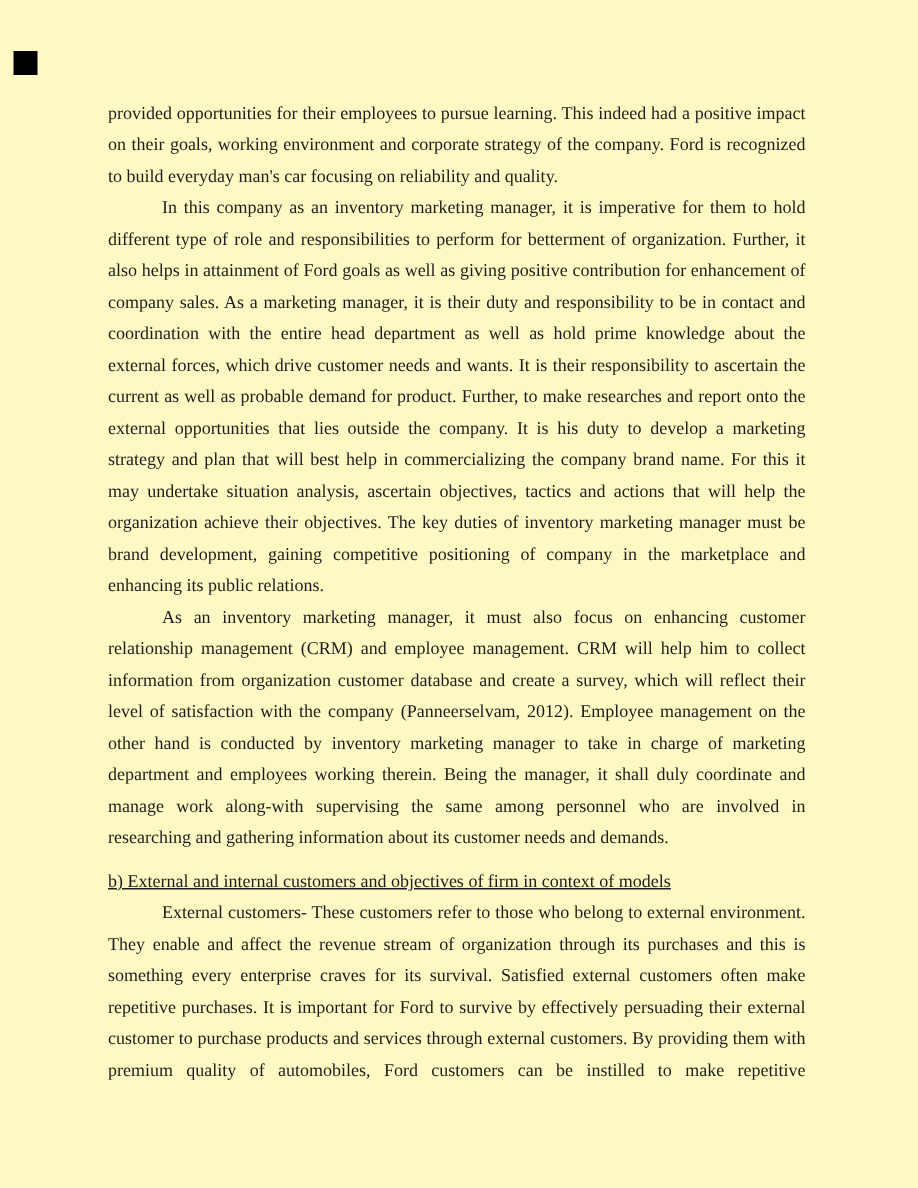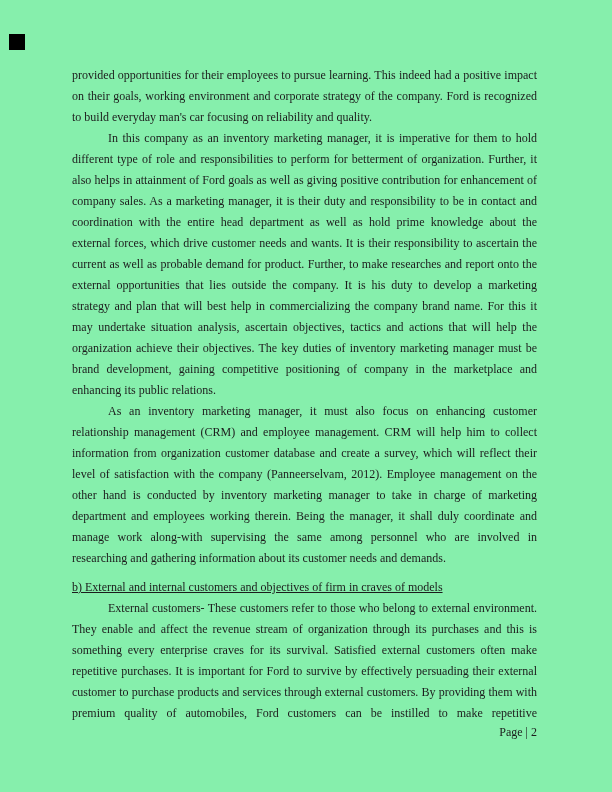--- a/index.html
+++ b/index.html
@@ -9,21 +9,21 @@
   body {
     width: 612px;
     height: 792px;
     background: #ffffff;
     overflow: hidden;
   }
   .page {
     position: relative;
     width: 612px;
     height: 792px;
-    background: #86efac;
+    background: #fef9c3;
   }
   .corner-mark {
     position: absolute;
     left: 9px;
     top: 34px;
     width: 16px;
     height: 16px;
     background: #000000;
   }
   .body-text {
@@ -77,22 +77,19 @@
 
   <div class="corner-mark"></div>
 
   <div class="body-text">
     <p class="para">provided opportunities for their employees to pursue learning. This indeed had a positive impact on their goals, working environment and corporate strategy of the company. Ford is recognized to build everyday man's car focusing on reliability and quality.</p>
 
     <p class="para indent">In this company as an inventory marketing manager, it is imperative for them to hold different type of role and responsibilities to perform for betterment of organization. Further, it also helps in attainment of Ford goals as well as giving positive contribution for enhancement of company sales. As a marketing manager, it is their duty and responsibility to be in contact and coordination with the entire head department as well as hold prime knowledge about the external forces, which drive customer needs and wants. It is their responsibility to ascertain the current as well as probable demand for product. Further, to make researches and report onto the external opportunities that lies outside the company. It is his duty to develop a marketing strategy and plan that will best help in commercializing the company brand name. For this it may undertake situation analysis, ascertain objectives, tactics and actions that will help the organization achieve their objectives. The key duties of inventory marketing manager must be brand development, gaining competitive positioning of company in the marketplace and enhancing its public relations.</p>
 
     <p class="para indent">As an inventory marketing manager, it must also focus on enhancing customer relationship management (CRM) and employee management. CRM will help him to collect information from organization customer database and create a survey, which will reflect their level of satisfaction with the company (Panneerselvam, 2012). Employee management on the other hand is conducted by inventory marketing manager to take in charge of marketing department and employees working therein. Being the manager, it shall duly coordinate and manage work along-with supervising the same among personnel who are involved in researching and gathering information about its customer needs and demands.</p>
 
-    <h2 class="heading">b) External and internal customers and objectives of firm in craves of models</h2>
+    <h2 class="heading">b) External and internal customers and objectives of firm in context of models</h2>
 
     <p class="para indent cont"><span class="bold-lead">External customers-</span><span> These customers refer to those who belong to external environment. They enable and affect the revenue stream of organization through its purchases and this is something every enterprise craves for its survival. Satisfied external customers often make repetitive purchases. It is important for Ford to survive by effectively persuading their external customer to purchase products and services through external customers. By providing them with premium quality of automobiles, Ford customers can be instilled to make repetitive</span></p>
   </div>
 
-  <div class="footer">
-    <span>Page | 2</span>
-  </div>
 
 </div>
 
 </body></html>

